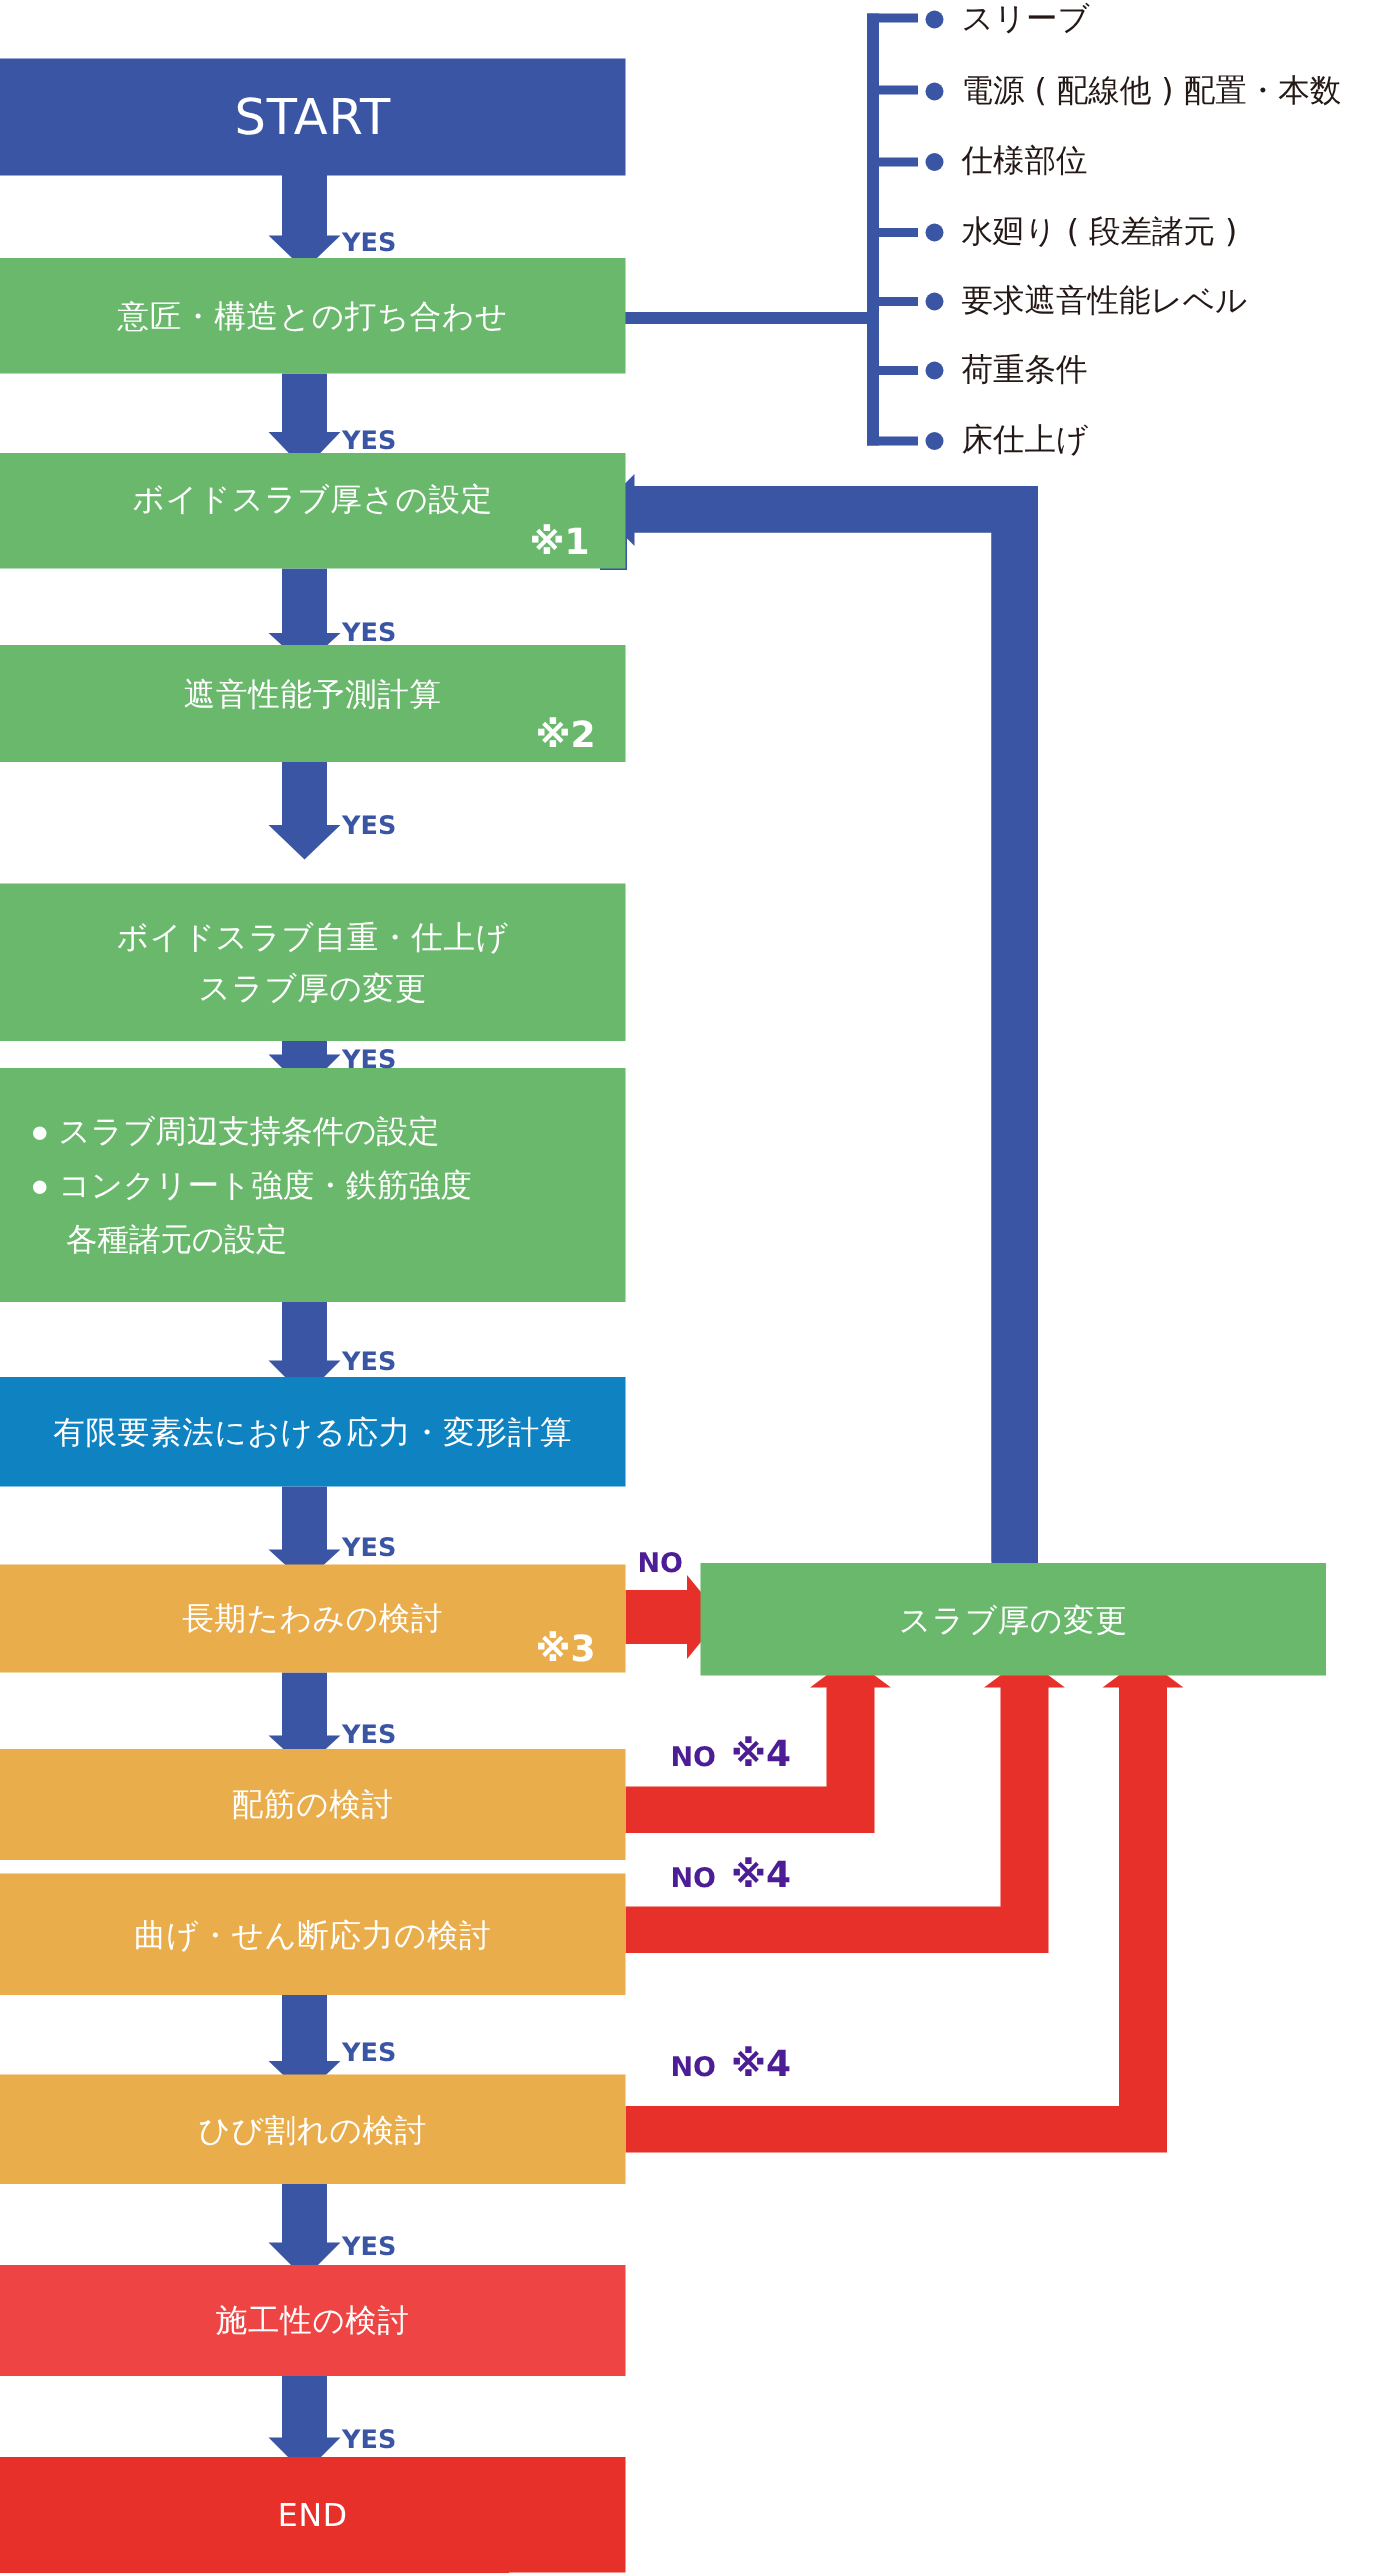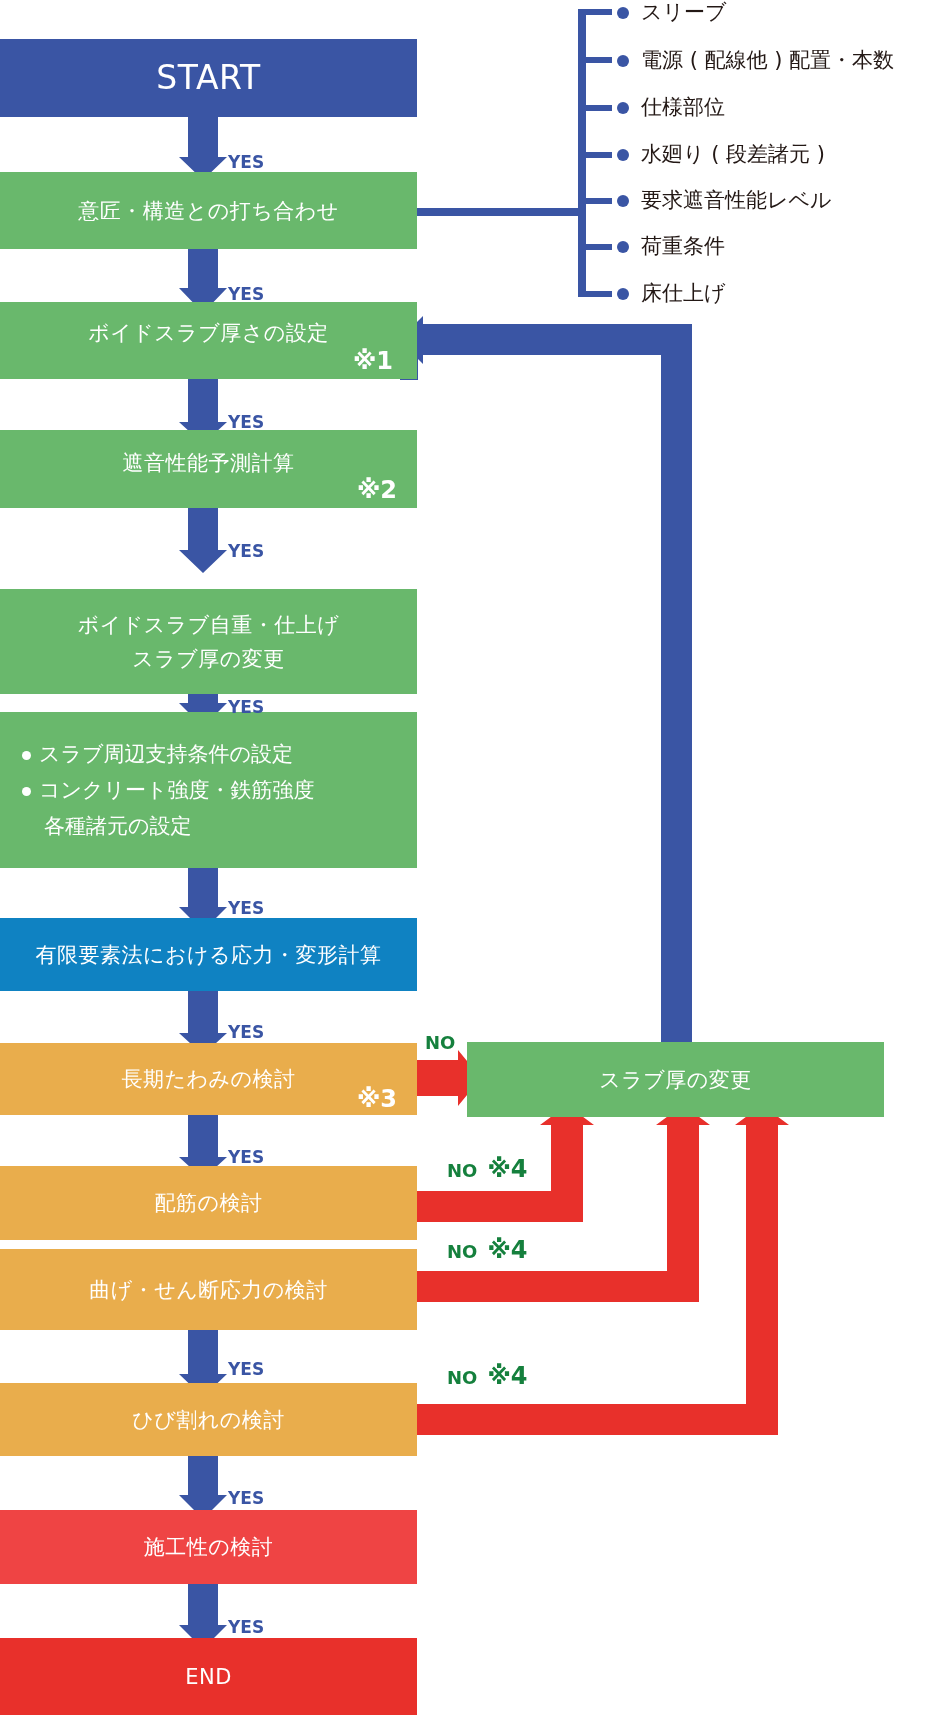--- a/index.html
+++ b/index.html
@@ -6,21 +6,21 @@
   body { width:926px; height:1715px; position:relative; overflow:hidden;
          font-family:"DejaVu Sans", "Liberation Sans", sans-serif; }
   #arrows { position:absolute; left:0; top:0; width:926px; height:1715px; }
   .box { position:absolute; display:flex; align-items:center; justify-content:center;
          color:#ffffff; text-align:center; box-sizing:border-box; }
   .box .lbl { font-size:21px; line-height:34px; letter-spacing:0.5px; }
   .box .note { position:absolute; font-weight:bold; font-size:24px; color:#ffffff; }
   .big { font-size:33px !important; }
   .yes { position:absolute; color:#3a55a4; font-weight:bold; font-size:17px;
          font-family:"DejaVu Sans", sans-serif;margin-top:28px; }
-  .no { position:absolute; color:#15803d; font-weight:bold; font-size:18px;
+  .no { position:absolute; color:#4c1d95; font-weight:bold; font-size:18px;
         font-family:"DejaVu Sans", sans-serif; }
   .no .n4 { font-size:24px; margin-left:10px; }
   .bullets { text-align:left; padding-left:22px; width:100%; }
   .bullets .row { font-size:21px; line-height:36px; }
   .bullets .dot { display:inline-block; width:9px; height:9px; border-radius:50%;
                   background:#fff; margin-right:8px; vertical-align:middle; }
   .bullets .cont { padding-left:22px; }
   .req { position:absolute; left:617px; font-size:21px; color:#231815; white-space:nowrap; }
   .req .bd { display:inline-block; width:12px; height:12px; border-radius:50%;
              background:#3a55a4; margin-right:12px; vertical-align:middle; }

